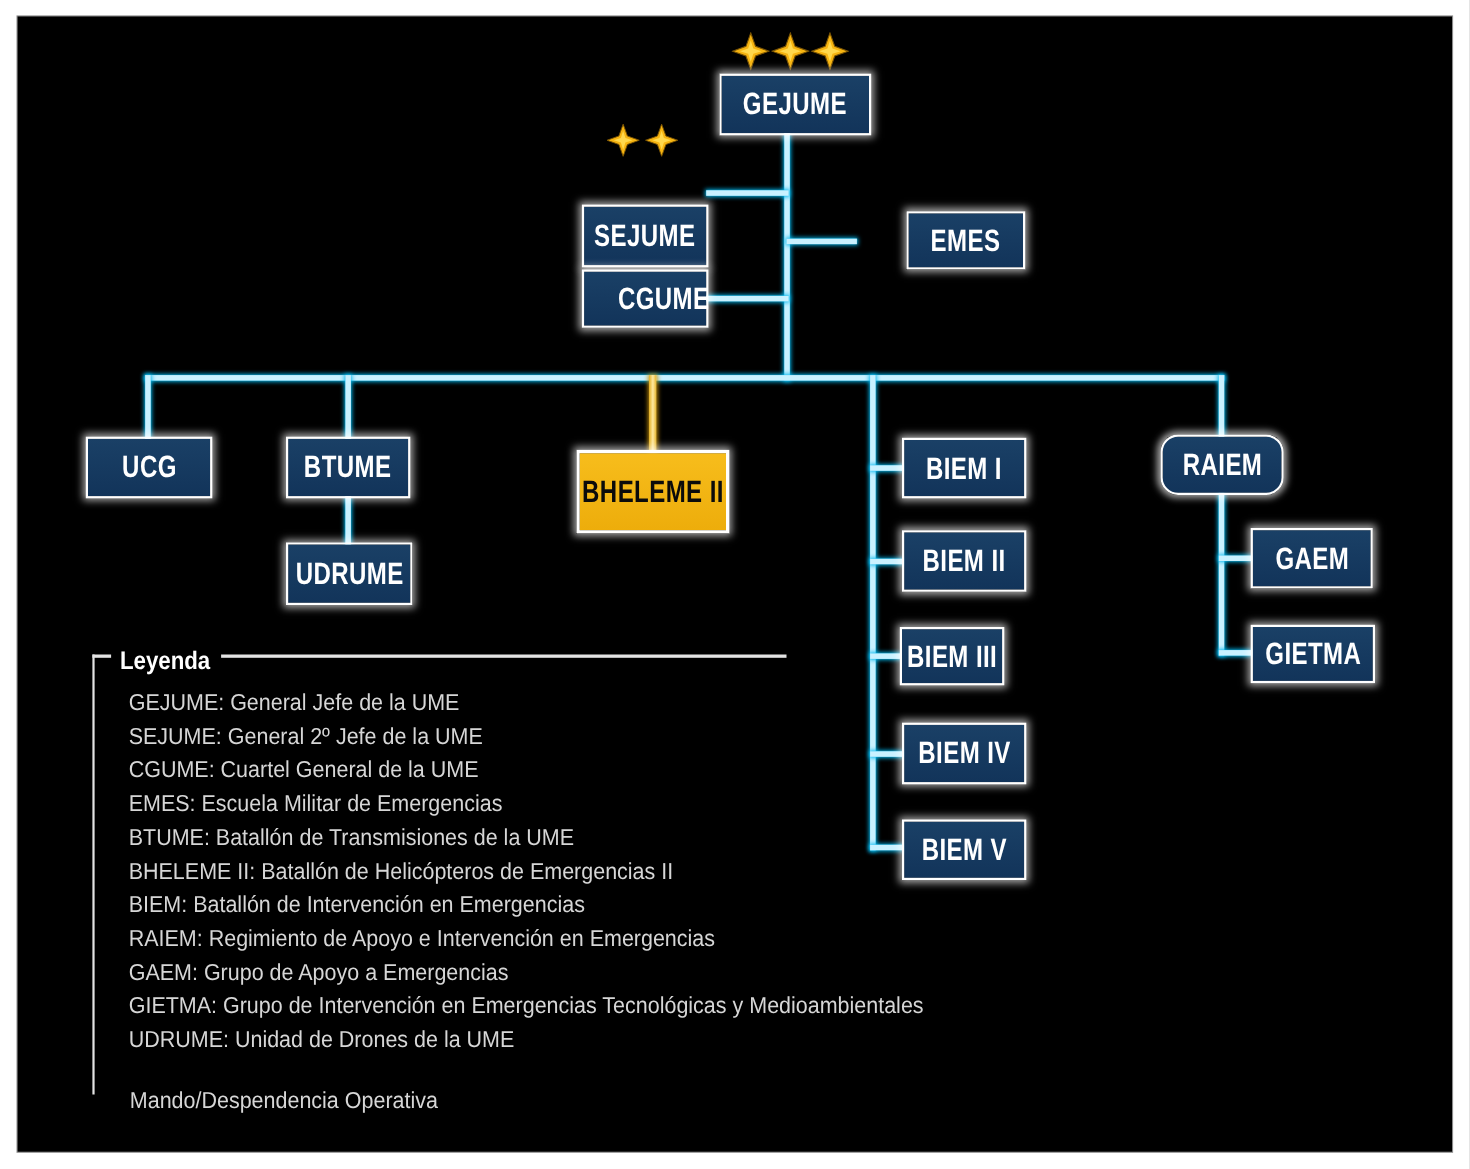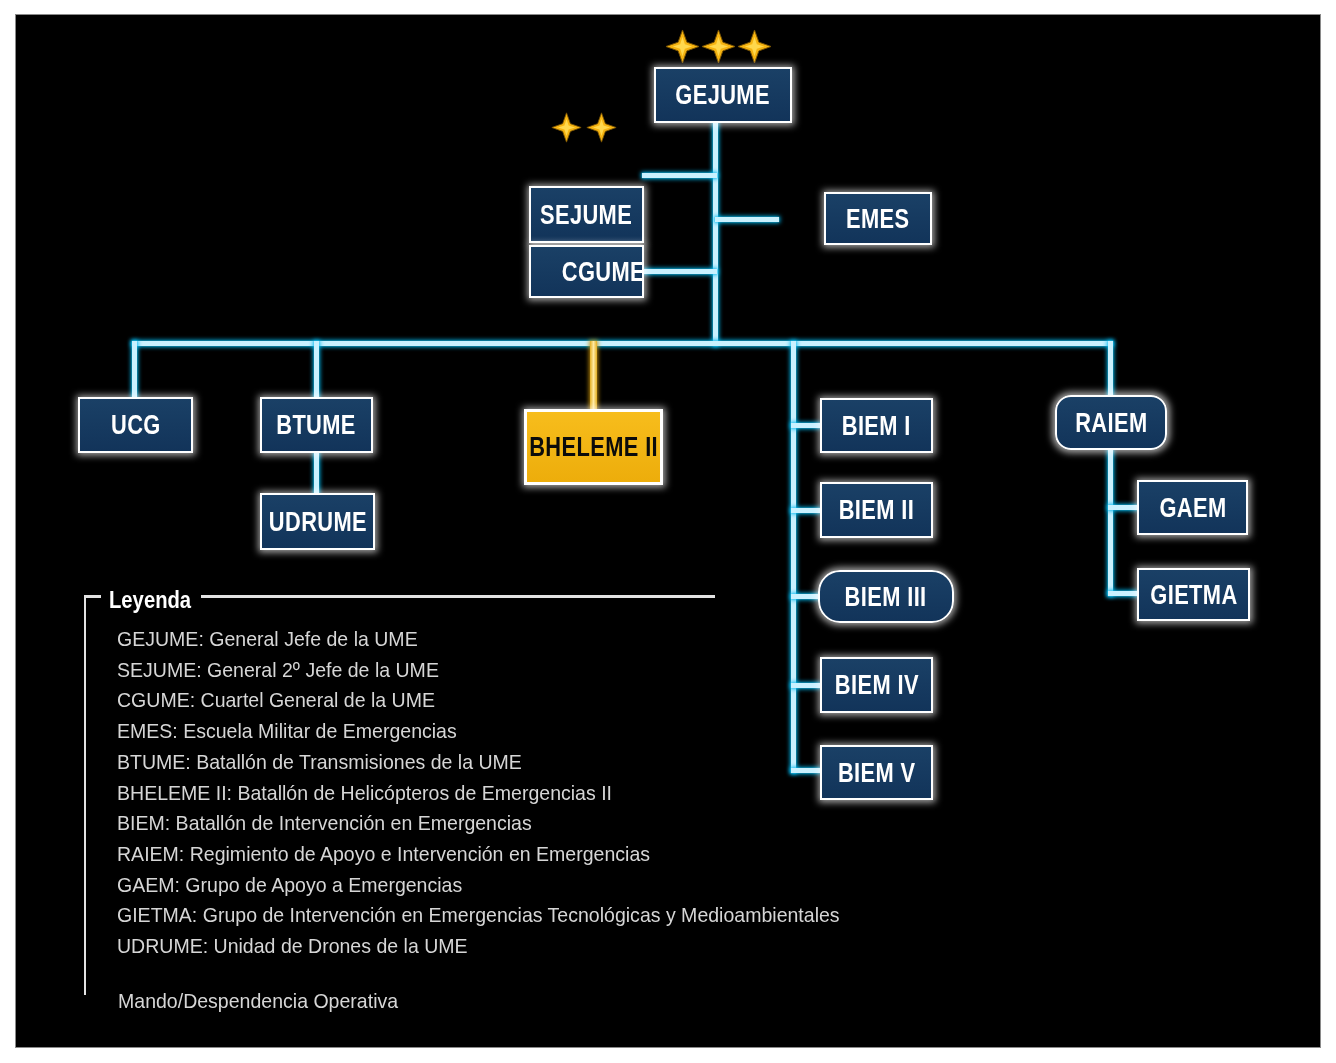--- a/index.html
+++ b/index.html
@@ -122,21 +122,21 @@
     <div class="node yellow" style="left:508px;top:394px;width:139px;height:76px;">
         <span class="lbl">BHELEME II</span>
       </div>
 
     <div class="node" style="left:804px;top:383px;width:113px;height:55px;">
         <span class="lbl">BIEM I</span>
       </div>
     <div class="node" style="left:804px;top:467px;width:113px;height:56px;">
         <span class="lbl">BIEM II</span>
       </div>
-    <div class="node" style="left:802px;top:555px;width:136px;height:53px;border-radius:22px;">
+    <div class="node" style="left:802px;top:555px;width:95px;height:53px;">
         <span class="lbl">BIEM III</span>
       </div>
     <div class="node" style="left:804px;top:730px;width:113px;height:55px;">
         <span class="lbl">BIEM V</span>
       </div>
     <div class="node" style="left:804px;top:642px;width:113px;height:56px;">
         <span class="lbl">BIEM IV</span>
       </div>
 
     <div class="node" style="left:1039px;top:380px;width:112px;height:55px;border-radius:16px;">

